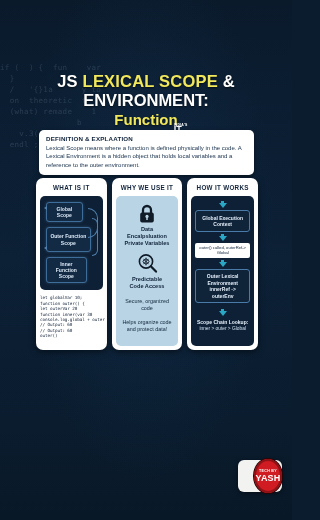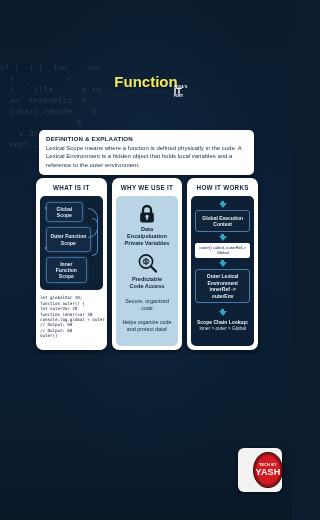--- a/index.html
+++ b/index.html
@@ -171,21 +171,21 @@
   }
   .flow-plain{
     text-align:center; color:#e3eefa; font-size:5px;
     font-weight:bold; line-height:6.6px; padding-top:1px;
   }
   .flow-plain .sub{ font-weight:normal; font-size:4.8px; color:#cfe2f3; }
 
   
   #logo{
     position:absolute; right:10px; bottom:28px;
-    width:44px; height:44px; background:#f2f2f0; border-radius:6px;
+    width:44px; height:32px; background:#f2f2f0; border-radius:6px;
     display:flex; align-items:center; justify-content:center; z-index:6;
     box-shadow:0 1px 4px rgba(0,0,0,.5);
     padding-left:16px;
   }
   #logo-circle{
     width:34px; height:34px; border-radius:50%;
     background:#cf1b21;
     box-shadow:inset 0 0 0 2px #8d1216, 0 0 0 1px #2a0507;
     display:flex; flex-direction:column; align-items:center; justify-content:center;
     color:#ffffff;
@@ -194,20 +194,24 @@
   #logo-main{ font-size:9px; font-weight:bold; letter-spacing:.2px; line-height:10px; }
 </style>
 </head>
 <body>
 
 <div id="bg-texture"></div>
 <div id="bg-code"><span class="l">if (  ) {  fun    var</span><span class="l">  }           c</span><span class="l">  /   '{}1a      y to</span><span class="l">  on  theoretic  t</span><span class="l">  (what) remade    1</span><span class="l">                b</span><span class="l"></span><span class="l"></span><span class="l"></span><span class="l"></span><span class="l"></span><span class="l"></span><span class="l"></span><span class="l"></span><span class="l"></span><span class="l"></span><span class="l"></span><span class="l"></span><span class="l"></span><span class="l"></span><span class="l"></span><span class="l"></span><span class="l">    v.3(  )</span><span class="l">  endl ;</span></div>
 <div id="bg-vign"></div>
 
 <div id="title-block">
+  <div id="title-line1">
+    <span>JS </span><span class="hl">LEXICAL SCOPE</span><span> &amp;</span>
+  </div>
+  <div id="title-line2">ENVIRONMENT:</div>
   <div id="title-line3-wrap">
     <span id="title-line3">Function</span>
     <span id="title-badge">
       <span class="b1">INDIA'S</span>
       <span class="b2">IT</span>
       <span class="b3">PORT</span>
     </span>
   </div>
 </div>
 

